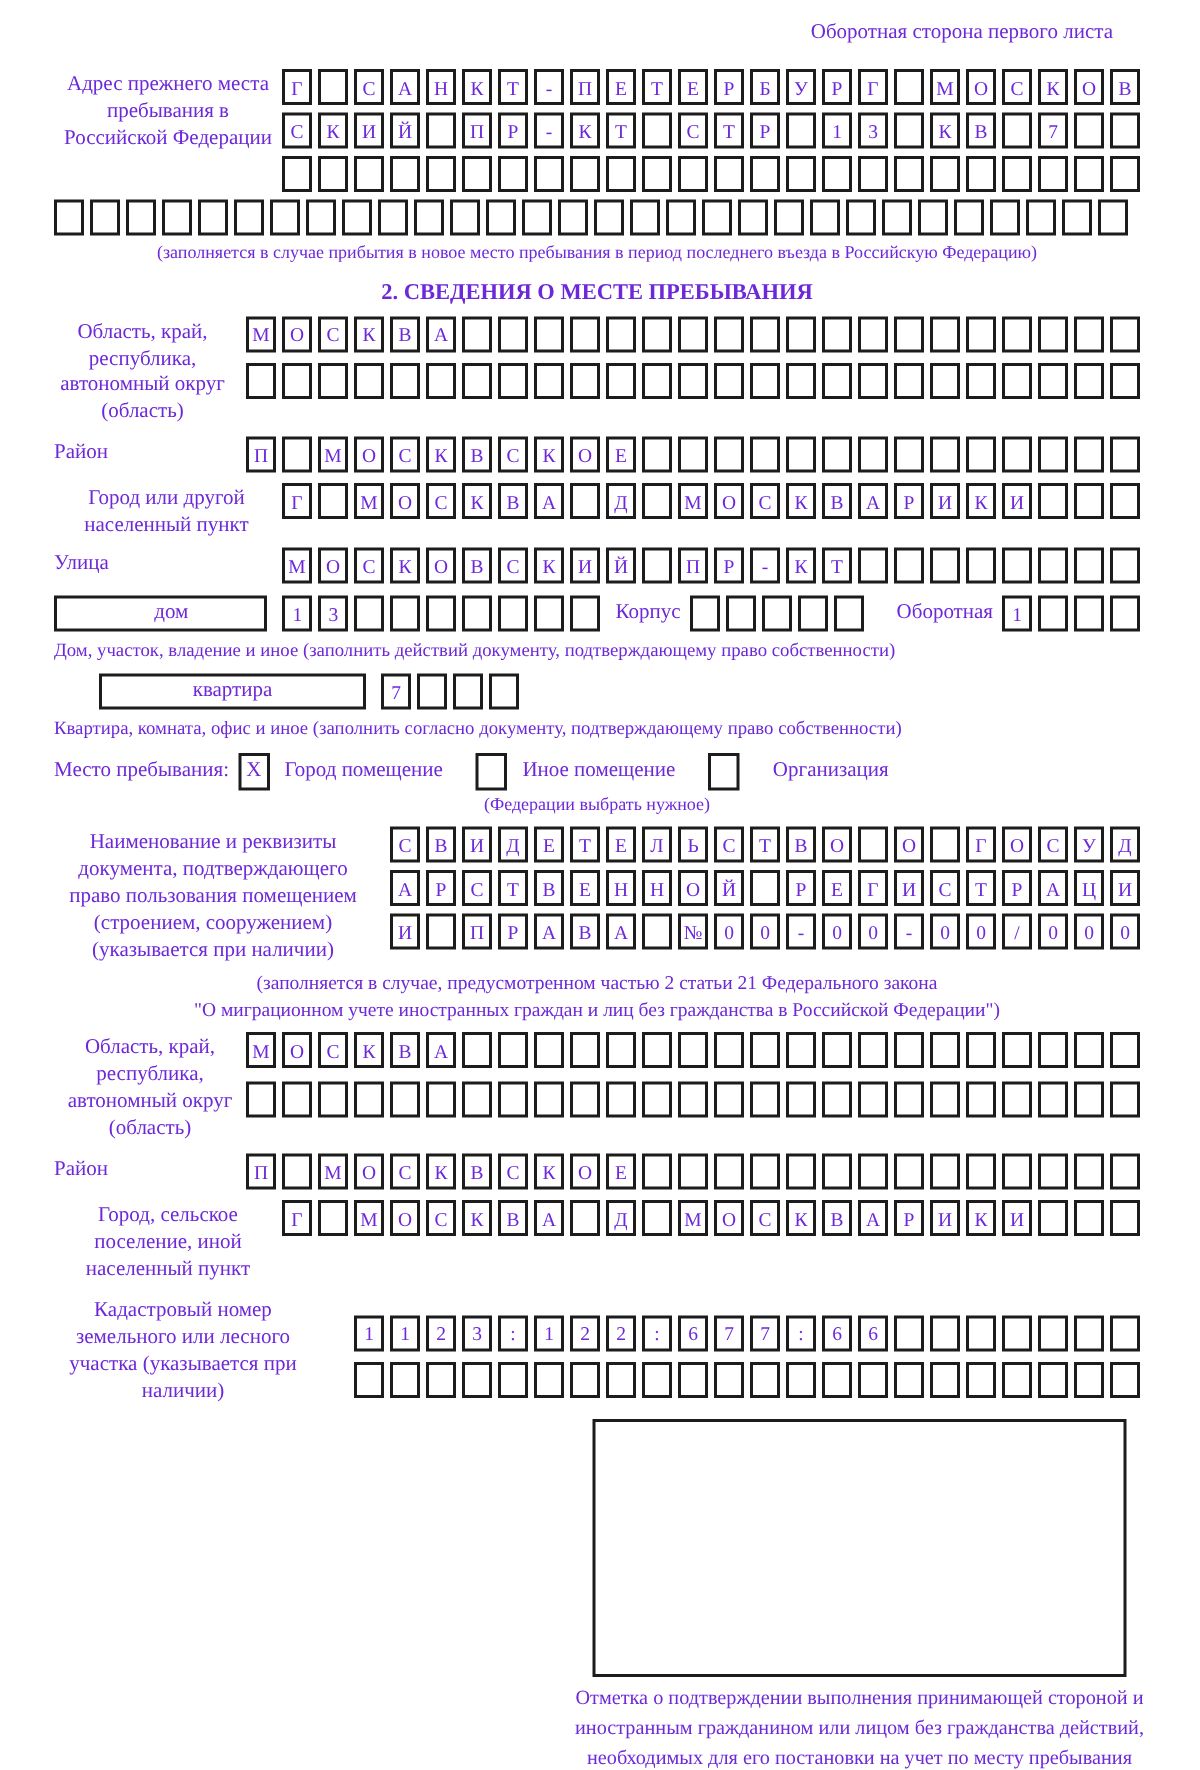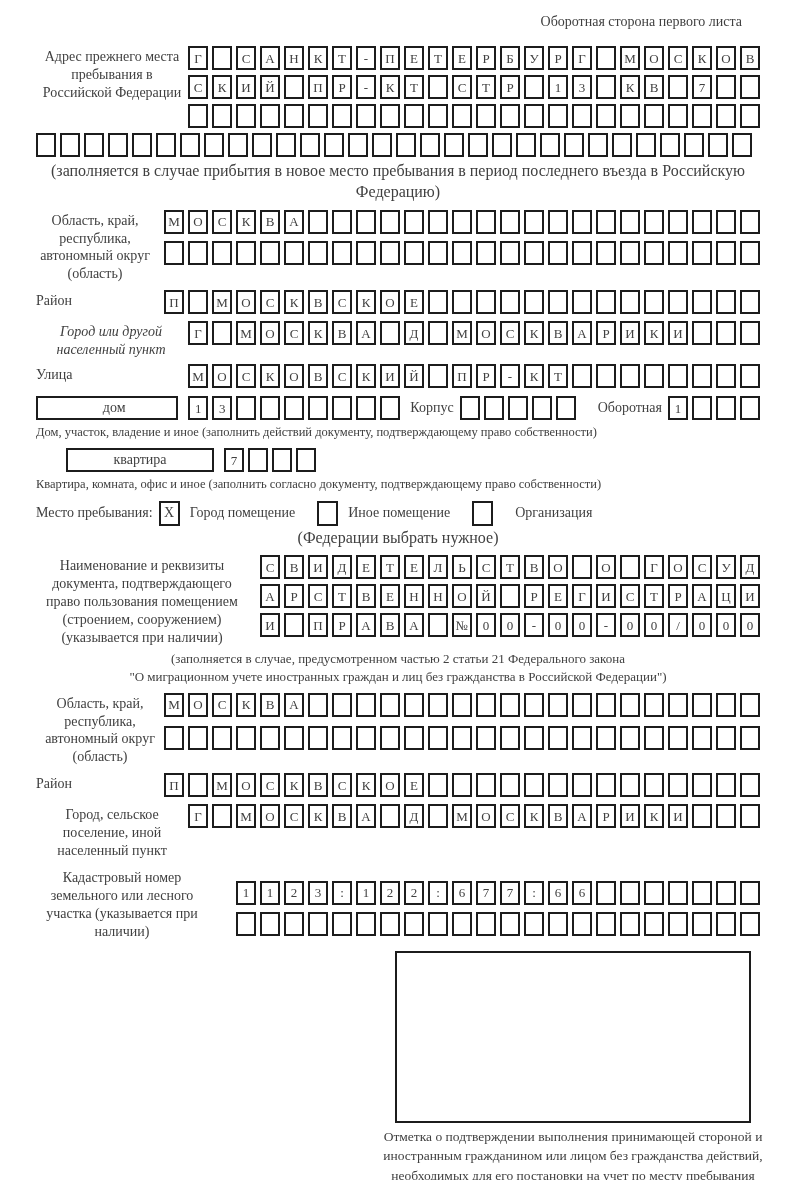--- a/index.html
+++ b/index.html
@@ -2,37 +2,37 @@
 <html><head>
 <meta charset="utf-8">
 <style>
   html,body{margin:0;padding:0;background:#fff;}
   .page{
     position:relative;
     width:800px;height:1180px;
     box-sizing:border-box;
     padding:14px 40px 0 36px;
     background:#fff;
-    color:#404040;
+    color:#6d28d9;
     font-family:"Liberation Serif","DejaVu Serif",serif;
     overflow:hidden;
   }
   .hdr-note{text-align:right;font-size:14px;padding-right:18px;}
   .field{display:flex;margin-top:7px;text-align:center;}
   .field-label{font-size:14px;line-height:1.28;padding-top:2px;}
   .rows{margin-left:auto;display:flex;flex-direction:column;gap:5px;align-items:flex-end;}
   .cellrow{display:flex;gap:4px;}
   .cell{
     box-sizing:border-box;flex:0 0 20px;width:20px;height:24px;
     border:2px solid #1c1c1c;
     display:inline-flex;align-items:center;justify-content:center;
     font-size:13px;line-height:1;
   }
   .fullrow{margin-top:5px;}
-  .caption{font-size:16px;text-align:center;margin-top:4px;line-height:1.3;}
+  .caption{font-size:12px;text-align:center;margin-top:4px;line-height:1.3;}
   .caption-left{font-size:12.5px;text-align:left;margin-top:4px;line-height:1.3;}
   .sec-title{font-size:15px;font-weight:bold;text-align:center;margin-top:10px;}
   .wide-box{
     box-sizing:border-box;border:2px solid #1c1c1c;height:24px;
     display:flex;align-items:center;justify-content:center;font-size:14px;
   }
   .inline-row{display:flex;align-items:center;margin-top:8px;}
   .cbox{
     box-sizing:border-box;width:21px;height:25px;border:2px solid #1c1c1c;
     display:inline-flex;align-items:center;justify-content:center;font-size:14px;
@@ -167,20 +167,21 @@
       <span class="cell"></span>
       <span class="cell"></span>
       <span class="cell"></span>
       <span class="cell"></span>
       <span class="cell"></span>
       <span class="cell"></span>
       <span class="cell"></span>
     </div>
   <div class="caption">(заполняется в случае прибытия в новое место пребывания в период последнего въезда в Российскую Федерацию)</div>
 
+  <div class="sec-title">2. СВЕДЕНИЯ О МЕСТЕ ПРЕБЫВАНИЯ</div>
 
   <div class="field">
     <div class="field-label" style="width:118px;">Область, край, республика, автономный округ (область)</div>
     <div class="rows" style="gap:7px;">
       <div class="cellrow">
           <span class="cell">М</span>
           <span class="cell">О</span>
           <span class="cell">С</span>
           <span class="cell">К</span>
           <span class="cell">В</span>
@@ -262,21 +263,21 @@
           <span class="cell"></span>
           <span class="cell"></span>
           <span class="cell"></span>
           <span class="cell"></span>
           <span class="cell"></span>
         </div>
     </div>
   </div>
 
   <div class="field">
-    <div class="field-label" style="width:150px;font-style:italic;">Город или другой населенный пункт</div>
+    <div class="field-label" style="width:150px;">Город или другой населенный пункт</div>
     <div class="rows">
       <div class="cellrow">
           <span class="cell">Г</span>
           <span class="cell"></span>
           <span class="cell">М</span>
           <span class="cell">О</span>
           <span class="cell">С</span>
           <span class="cell">К</span>
           <span class="cell">В</span>
           <span class="cell">А</span>
@@ -362,21 +363,21 @@
     <div class="cellrow">
         <span class="cell">1</span>
         <span class="cell"></span>
         <span class="cell"></span>
         <span class="cell"></span>
       </div>
   </div>
   <div class="caption-left">Дом, участок, владение и иное (заполнить действий документу, подтверждающему право собственности)</div>
 
   <div class="inline-row" style="margin-left:30px;">
-    <div class="wide-box" style="width:148px;">квартира</div>
+    <div class="wide-box" style="width:178px;">квартира</div>
     <div class="gap10"></div>
     <div class="cellrow">
         <span class="cell">7</span>
         <span class="cell"></span>
         <span class="cell"></span>
         <span class="cell"></span>
       </div>
   </div>
   <div class="caption-left">Квартира, комната, офис и иное (заполнить согласно документу, подтверждающему право собственности)</div>
 

